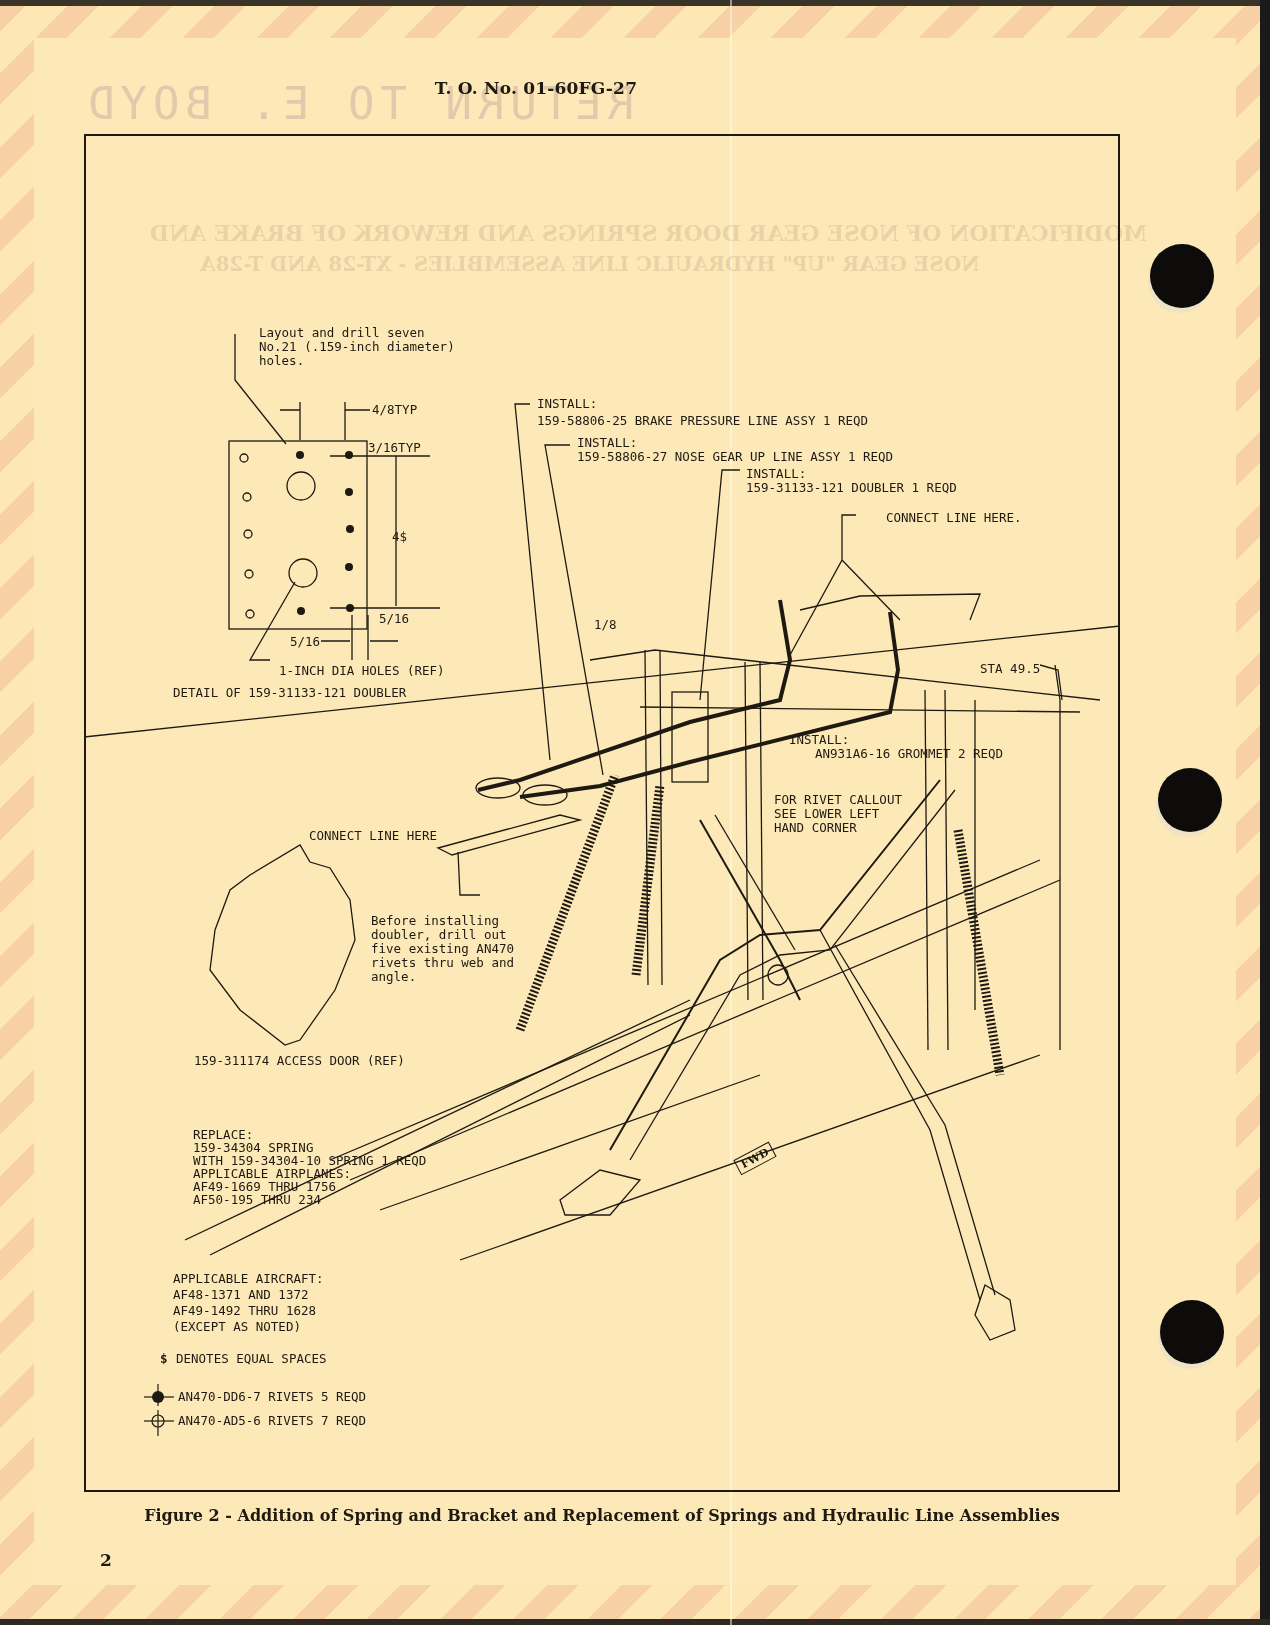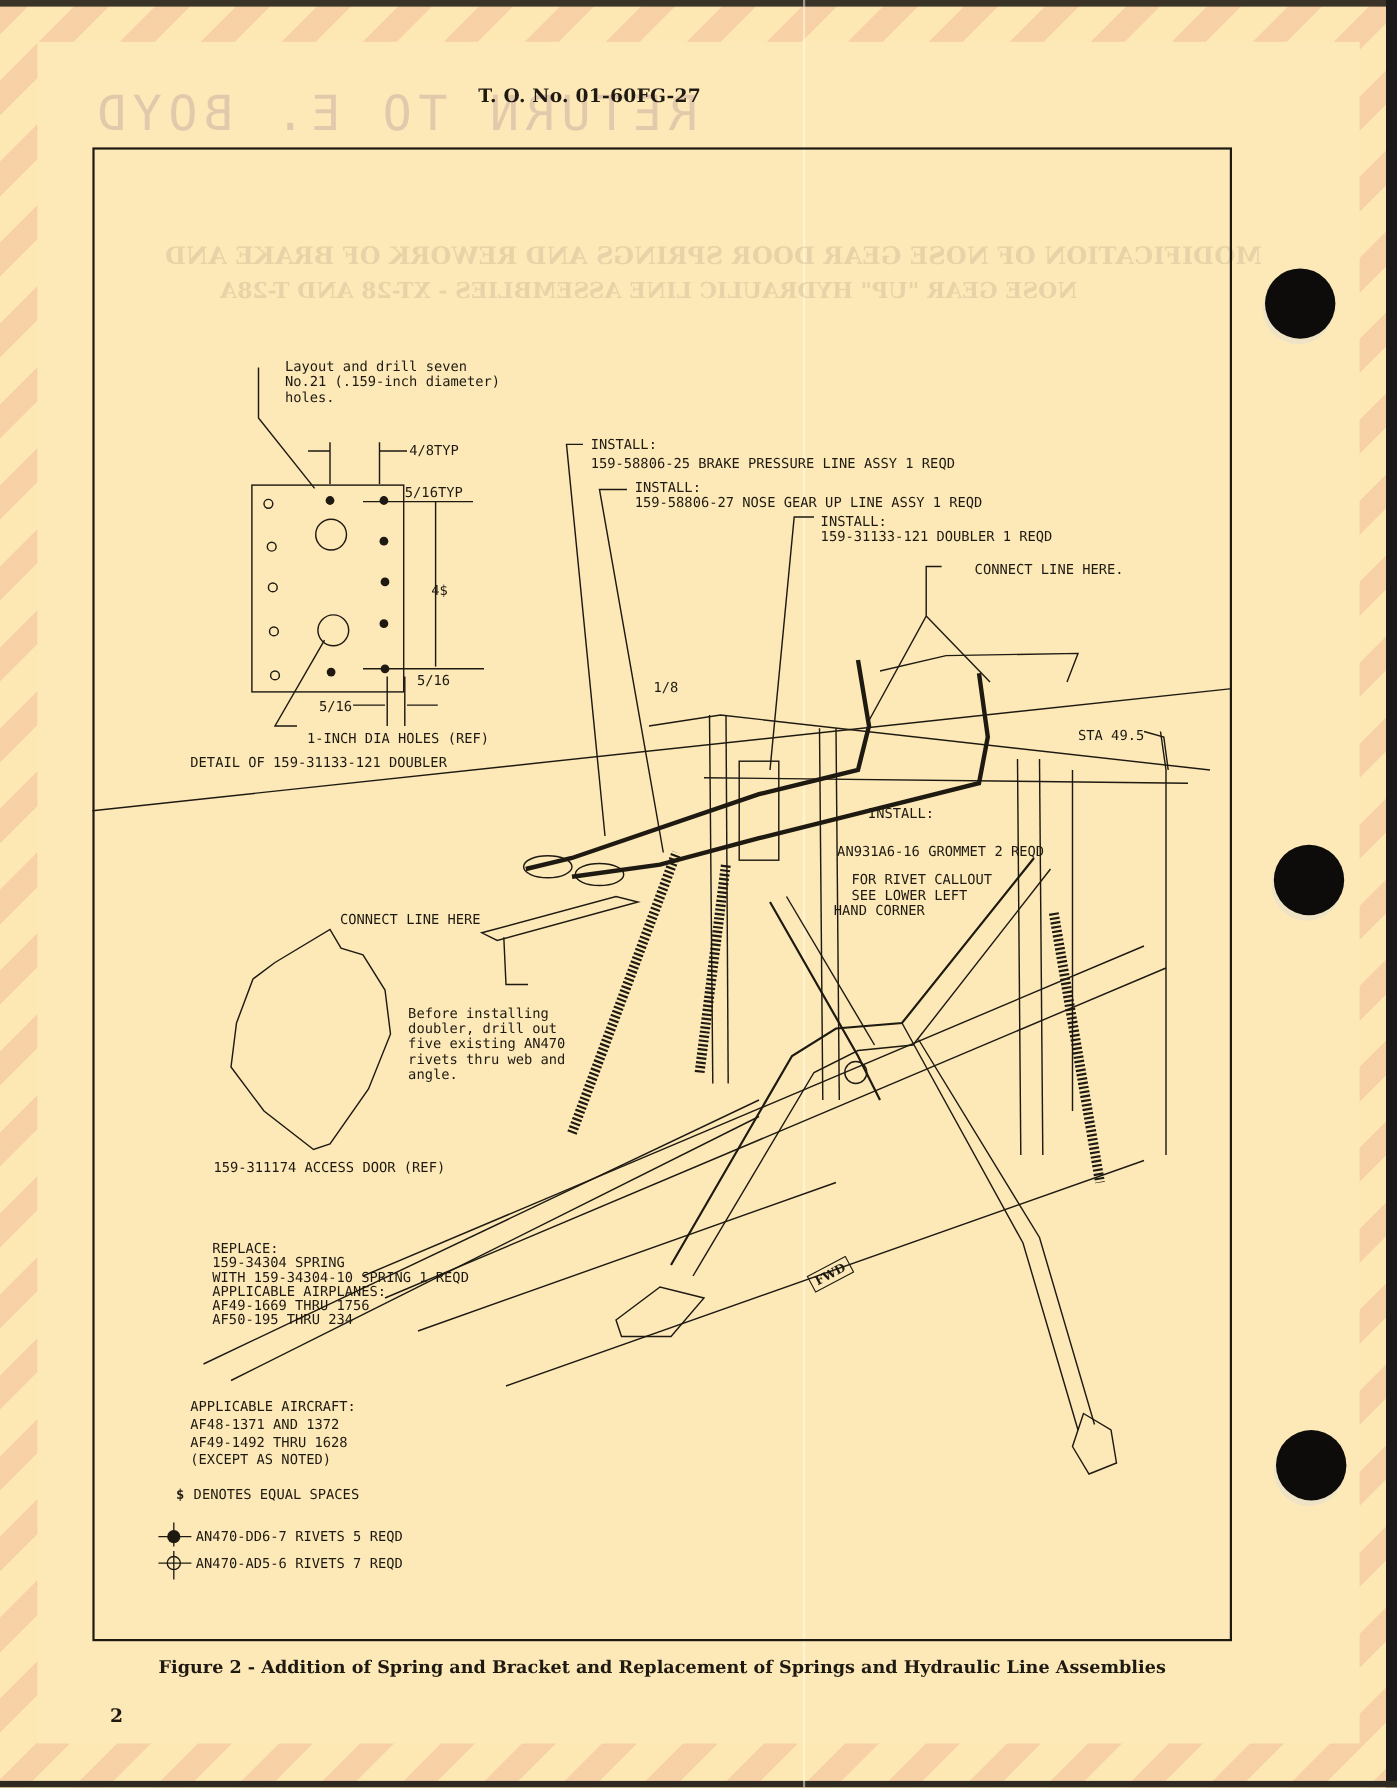--- a/index.html
+++ b/index.html
@@ -171,41 +171,41 @@
   <path d="M560 1200 L600 1170 L640 1180 L610 1215 L565 1215 Z"></path>
   <path d="M985 1285 L1010 1300 L1015 1330 L990 1340 L975 1315 Z"></path>
 
   <path d="M1040 665 L1058 670 L1062 700"></path>
 </svg>
 
 <div class="lbl" style="left:259px;top:326px;">Layout and drill seven</div>
 <div class="lbl" style="left:259px;top:340px;">No.21 (.159-inch diameter)</div>
 <div class="lbl" style="left:259px;top:354px;">holes.</div>
 <div class="lbl" style="left:372px;top:403px;">4/8TYP</div>
-<div class="lbl" style="left:368px;top:441px;">5/16TYP</div>
+<div class="lbl" style="left:368px;top:441px;">3/16TYP</div>
 <div class="lbl" style="left:392px;top:530px;">4$</div>
 <div class="lbl" style="left:379px;top:612px;">5/16</div>
 <div class="lbl" style="left:290px;top:635px;">5/16</div>
 <div class="lbl" style="left:279px;top:664px;">1-INCH DIA HOLES (REF)</div>
 <div class="lbl" style="left:173px;top:686px;">DETAIL OF 159-31133-121 DOUBLER</div>
 
 <div class="lbl" style="left:537px;top:397px;">INSTALL:</div>
 <div class="lbl" style="left:537px;top:414px;">159-58806-25 BRAKE PRESSURE LINE ASSY 1 REQD</div>
 <div class="lbl" style="left:577px;top:436px;">INSTALL:</div>
 <div class="lbl" style="left:577px;top:450px;">159-58806-27 NOSE GEAR UP LINE ASSY 1 REQD</div>
 <div class="lbl" style="left:746px;top:467px;">INSTALL:</div>
 <div class="lbl" style="left:746px;top:481px;">159-31133-121 DOUBLER 1 REQD</div>
 <div class="lbl" style="left:854px;top:511px;margin-left:32px;">CONNECT LINE HERE.</div>
 <div class="lbl" style="left:594px;top:618px;">1/8</div>
 <div class="lbl" style="left:980px;top:662px;text-align:center;">STA 49.5</div>
 <div class="lbl" style="left:789px;top:733px;">INSTALL:</div>
-<div class="lbl" style="left:761px;top:747px;margin-top:20px;">AN931A6-16 GROMMET 2 REQD</div>
+<div class="lbl" style="left:815px;top:747px;">AN931A6-16 GROMMET 2 REQD</div>
 <div class="lbl" style="left:774px;top:793px;">FOR RIVET CALLOUT</div>
 <div class="lbl" style="left:774px;top:807px;">SEE LOWER LEFT</div>
-<div class="lbl" style="left:758px;top:821px;">HAND CORNER</div>
+<div class="lbl" style="left:774px;top:821px;">HAND CORNER</div>
 <div class="lbl" style="left:309px;top:829px;">CONNECT LINE HERE</div>
 <div class="lbl" style="left:371px;top:914px;">Before installing</div>
 <div class="lbl" style="left:371px;top:928px;">doubler, drill out</div>
 <div class="lbl" style="left:371px;top:942px;">five existing AN470</div>
 <div class="lbl" style="left:371px;top:956px;">rivets thru web and</div>
 <div class="lbl" style="left:371px;top:970px;">angle.</div>
 <div class="lbl" style="left:194px;top:1054px;">159-311174 ACCESS DOOR (REF)</div>
 
 <div class="lbl" style="left:193px;top:1128px;">REPLACE:</div>
 <div class="lbl" style="left:193px;top:1141px;">159-34304 SPRING</div>

